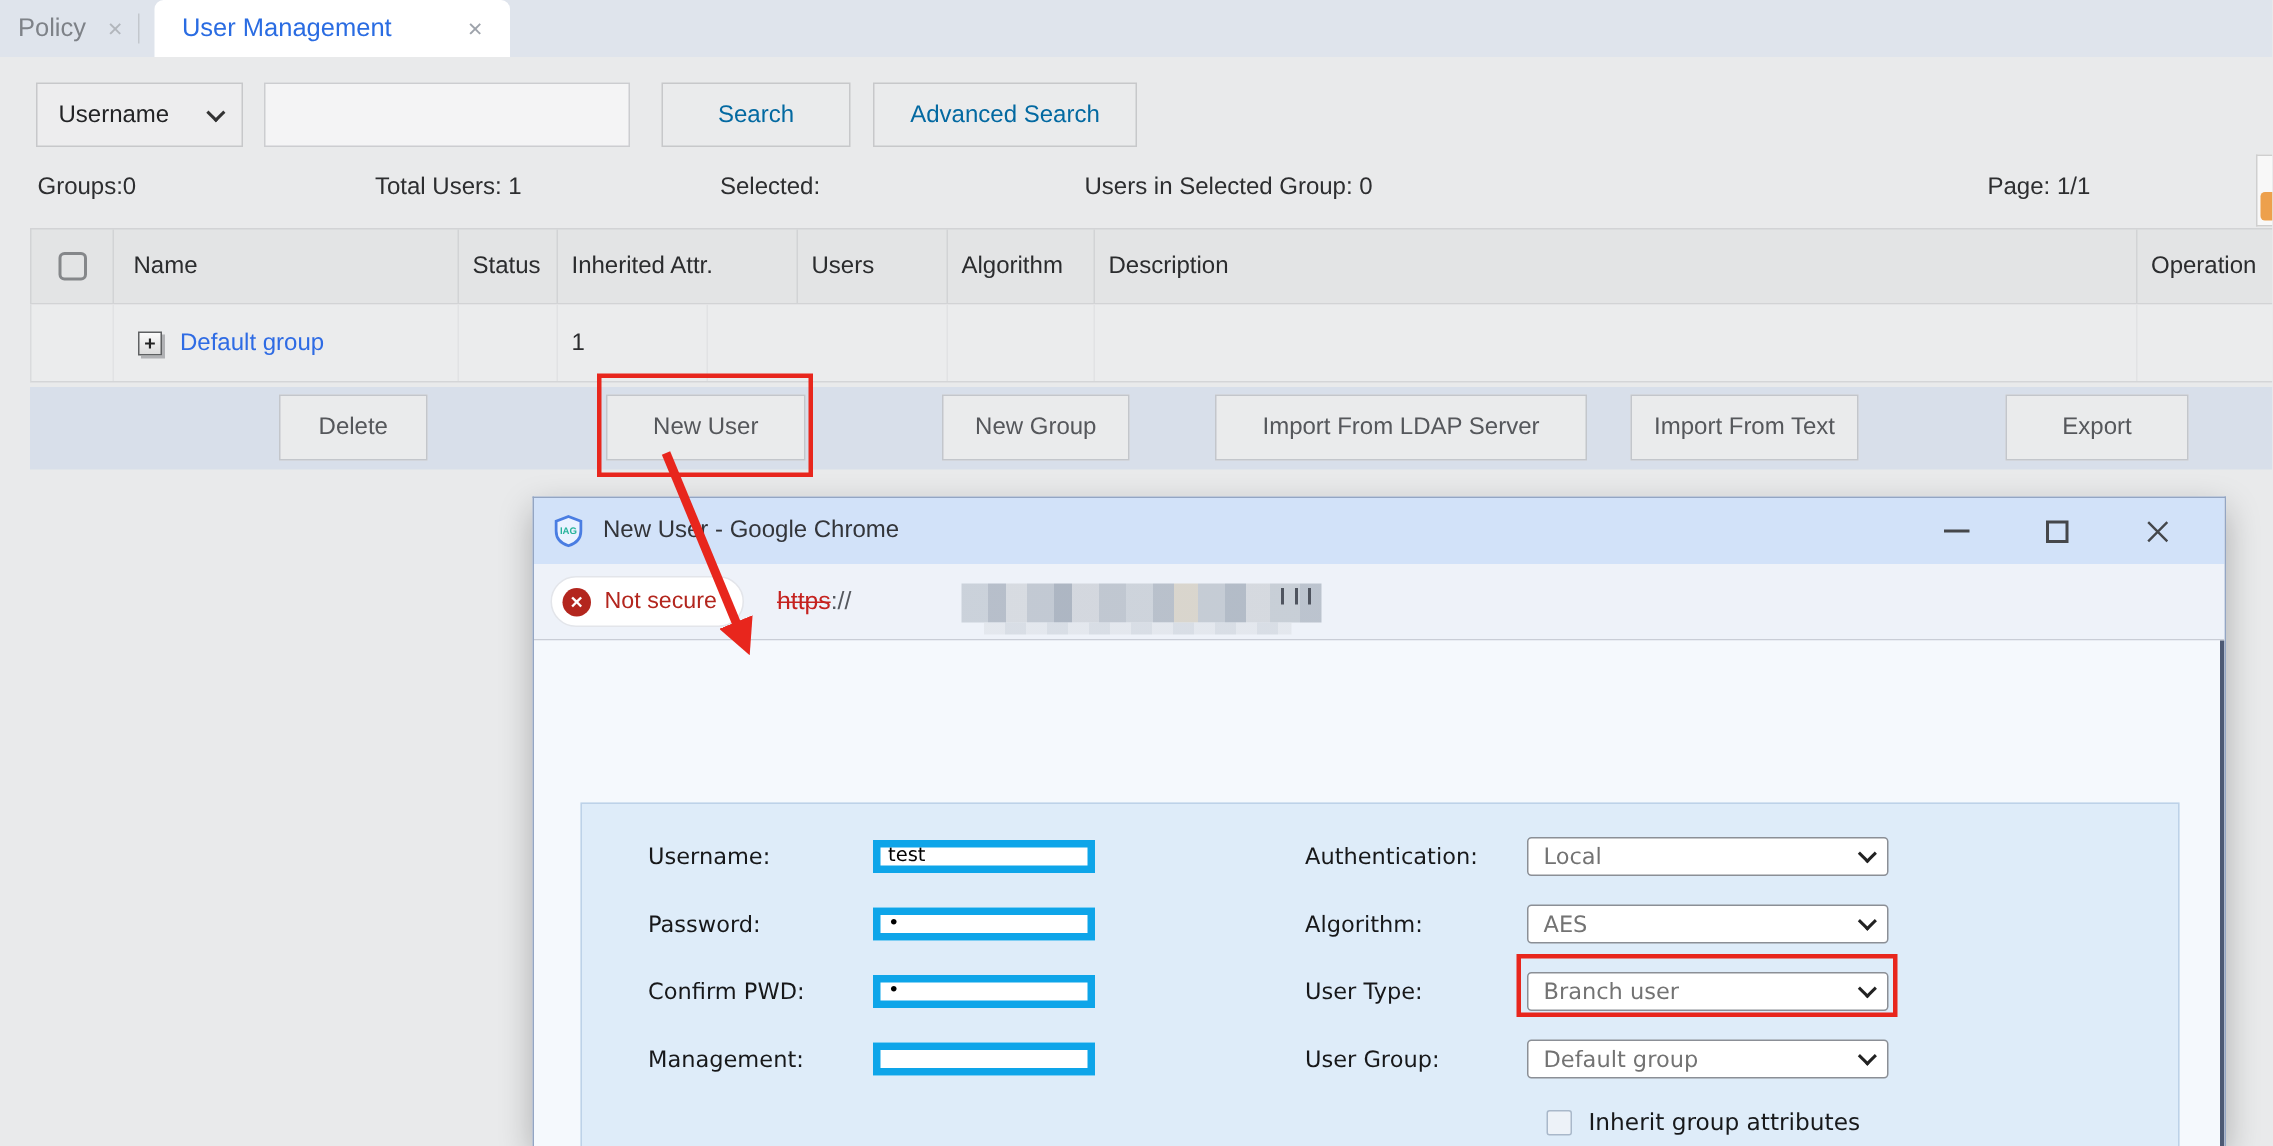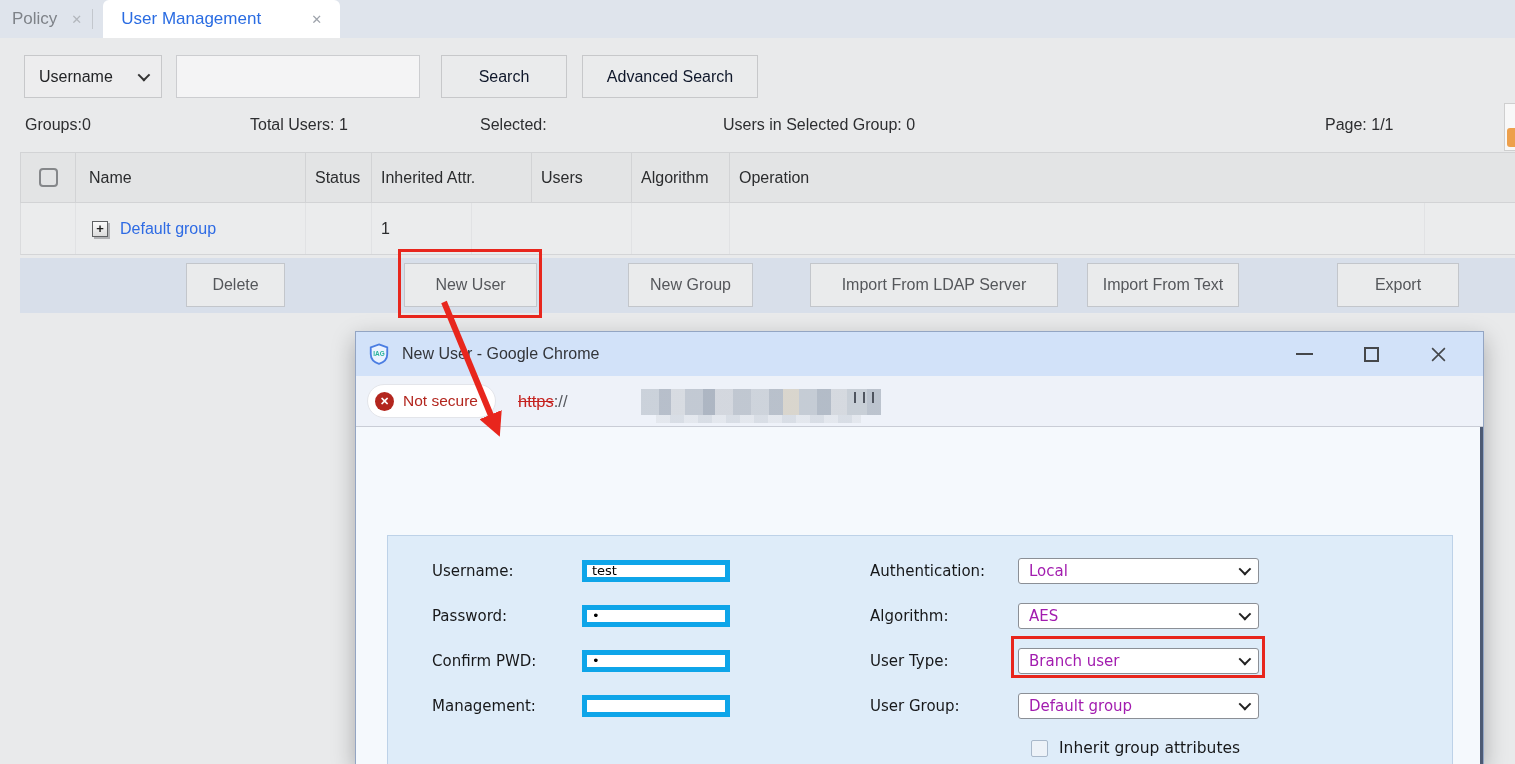--- a/index.html
+++ b/index.html
@@ -12,21 +12,21 @@
   .tab.inactive { color:#7e8288; padding:0 10px 0 12px; gap:14px; }
   .tab.inactive .tab-close { color:#b2b6bc; font-size:13px; }
   .tab-divider { width:1px; height:20px; background:#c3c7cd; align-self:center; }
   .tab.active { background:#ffffff; color:var(--tab-active-blue); border-radius:6px 6px 0 0; margin-left:10px; width:237px; justify-content:space-between; padding:0 18px; }
   .tab.active .tab-close { color:#9ea3ab; font-size:13px; }
 
   
   .filter-select { position:absolute; left:24px; top:55px; width:138px; height:43px; background:#ededee; border:1px solid #c7c8ca; display:flex; align-items:center; justify-content:space-between; padding:0 14px; font-size:16px; color:#232426; }
   .chev { width:9px; height:9px; border-right:2px solid #333; border-bottom:2px solid #333; transform:rotate(45deg) translateY(-2px); }
   .search-input { position:absolute; left:176px; top:55px; width:244px; height:43px; background:#f4f4f5; border:1px solid #cccdd0; font-size:16px; padding:0 10px; }
-  .btn { position:absolute; height:43px; top:55px; background:#eaebec; border:1px solid #c7c8ca; color:#0f172a; font-size:16px; display:flex; align-items:center; justify-content:center; cursor:default; }
+  .btn { position:absolute; height:43px; top:55px; background:#eaebec; border:1px solid #c7c8ca; color:#0369a1; font-size:16px; display:flex; align-items:center; justify-content:center; cursor:default; }
   .btn-search { left:441px; width:126px; }
   .btn-adv { left:582px; width:176px; }
 
   
   .stat { position:absolute; top:116px; font-size:16px; color:#2d2e30; }
   .st-groups { left:25px; }  .st-total { left:250px; }  .st-selected { left:480px; }
   .st-ingroup { left:723px; }  .st-page { left:1325px; }
   .page-nav-cut { position:absolute; right:0; top:103px; width:11px; height:48px; background:#f8f8f8; border:1px solid #cfcfcf; border-right:none; }
   .page-nav-cut .orange { position:absolute; left:2px; top:24px; width:9px; height:19px; background:#eda04c; border-radius:3px 0 0 3px; }
 
@@ -81,21 +81,21 @@
     background:repeating-linear-gradient(90deg,#3a3f4a 0 2px,transparent 2px 9px); }
   .content { position:absolute; left:0; top:95px; right:0; bottom:0; background:#f5f9fd; border-right:3px solid #4d5a74; }
 
   
   .panel { position:absolute; left:31px; top:108px; width:1066px; height:340px; background:#deecf9; border:1px solid #bdd2e8; padding:12px 0 0 44px; font-family:"DejaVu Sans", sans-serif; }
   .form-row { display:flex; align-items:center; height:45px; }
   .f-label { width:150px; font-size:15px; color:#17181a; }
   .f-input { width:148px; height:22px; border:5px solid #0ea5e9; background:#fff; font-size:13px; font-family:"DejaVu Sans", sans-serif; padding:0 5px; }
   .spacer { width:140px; }
   .r-label { width:148px; font-size:15px; color:#17181a; }
-  .selectbox { width:241px; height:26px; background:#fff; border:1px solid #8b8f96; border-radius:3px; display:flex; align-items:center; justify-content:space-between; padding:0 10px; font-size:15px; color:#a21caf; }
+  .selectbox { width:241px; height:26px; background:#fff; border:1px solid #8b8f96; border-radius:3px; display:flex; align-items:center; justify-content:space-between; padding:0 10px; font-size:15px; color:#737373; }
   .selectbox .chev { border-color:#222; }
   .inherit-row { display:flex; align-items:center; height:34px; margin-left:599px; margin-top:3px; }
   .inherit-box { width:17px; height:17px; background:#edf2f8; border:1px solid #a9b8ca; border-radius:2px; }
   .inherit-label { margin-left:11px; font-size:15.5px; color:#17181a;text-align:right; }
 </style>
 </head>
 <body>
 
 <div class="page">
 
@@ -130,20 +130,21 @@
 
   <div class="thead">
     <div class="th c-check">
       <div class="sel-all"></div>
     </div>
     <div class="th c-name">Name</div>
     <div class="th c-status">Status</div>
     <div class="th c-inh">Inherited Attr.</div>
     <div class="th c-users">Users</div>
     <div class="th c-alg">Algorithm</div>
+    <div class="th c-desc">Description</div>
     <div class="th c-op">Operation</div>
   </div>
 
   <div class="trow">
     <div class="td c-check"></div>
     <div class="td c-name" style="padding-left:13px;">
       <span class="expand-box">+</span>
       <span class="group-link">Default group</span>
     </div>
     <div class="td c-status"></div>

